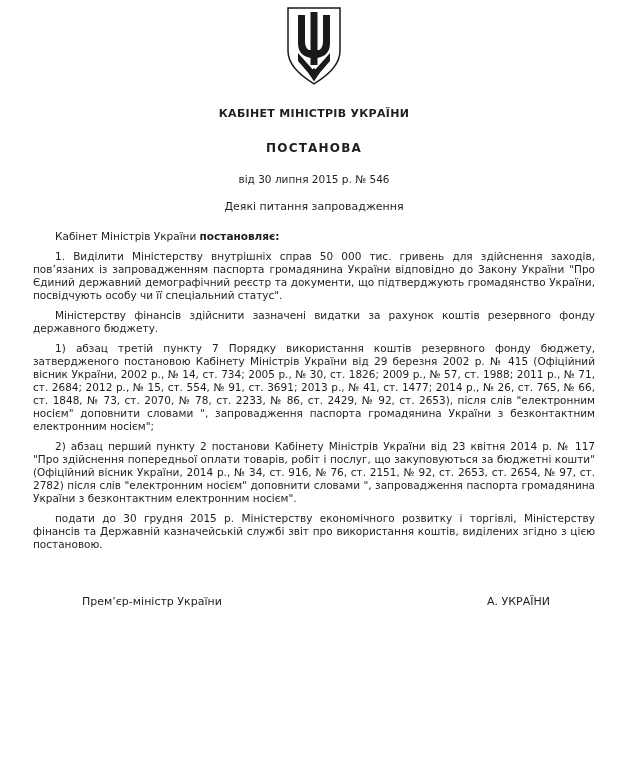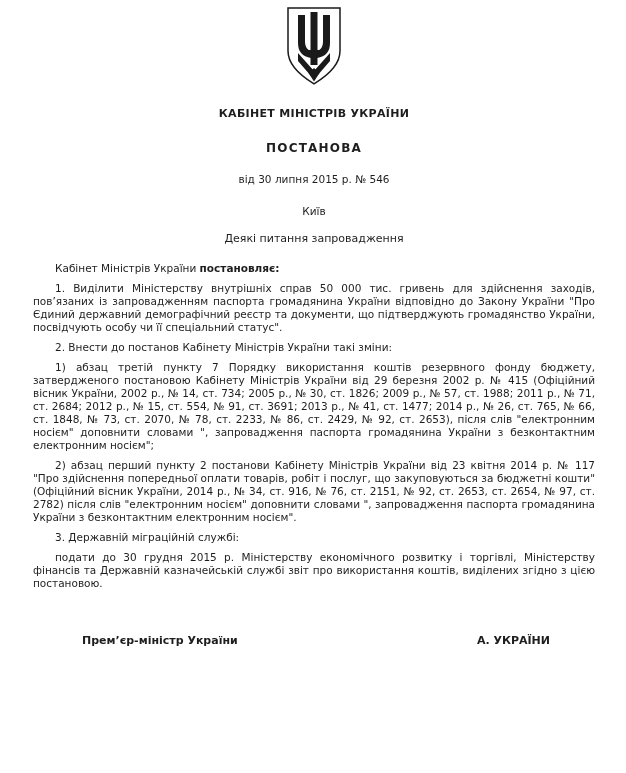--- a/index.html
+++ b/index.html
@@ -9,21 +9,21 @@
     height: 773px;
     background: #ffffff;
     overflow: hidden;
     font-family: "DejaVu Sans", sans-serif;
     color: #1e1e1e;
   }
   .doc { padding: 0 31px 0 33px; }
   .emblem { width: 54px; margin: 7px auto 0; }
   .emblem svg { display: block; }
   .center { text-align: center; }
-  .bold { font-weight: bold; }
+  .bold { font-weight: normal; }
   .org      { margin-top: 22px; font-size: 11px;   line-height: 13px; font-weight: bold; letter-spacing: 0.3px; }
   .doctype  { margin-top: 22px; font-size: 12px;   line-height: 13px; font-weight: bold; letter-spacing: 1.2px; }
   .dateline { margin-top: 18px; font-size: 10.5px; line-height: 13px; }
   .city     { margin-top: 19px; font-size: 10.5px; line-height: 13px; }
   .title    { margin-top: 14px; font-size: 11px;   line-height: 14px; font-weight: normal; }
   .para {
     margin: 7px 0 0;
     font-size: 10.5px;
     line-height: 13px;
     text-align: justify;
@@ -59,33 +59,31 @@
       </g>
     </svg>
   </div>
 
   <div class="org center">КАБІНЕТ МІНІСТРІВ УКРАЇНИ</div>
 
   <div class="doctype center">ПОСТАНОВА</div>
 
   <div class="dateline center">від 30 липня 2015 р. № 546</div>
 
-  <div class="city center">Київ</div>
 
   <div class="title center">
     <div>Деякі питання запровадження</div>
   </div>
 
   <p class="para preamble"><span>Кабінет Міністрів України </span><b>постановляє:</b></p>
 
   <p class="para">1. Виділити Міністерству внутрішніх справ 50 000 тис. гривень для здійснення заходів, пов’язаних із запровадженням паспорта громадянина України відповідно до Закону України "Про Єдиний державний демографічний реєстр та документи, що підтверджують громадянство України, посвідчують особу чи її спеціальний статус".</p>
-  <p class="para">2. Внести до постанов Кабінету Міністрів України такі зміни:</p>
+  <p class="para">Міністерству фінансів здійснити зазначені видатки за рахунок коштів резервного фонду державного бюджету.</p>
   <p class="para">1) абзац третій пункту 7 Порядку використання коштів резервного фонду бюджету, затвердженого постановою Кабінету Міністрів України від 29 березня 2002 р. № 415 (Офіційний вісник України, 2002 р., № 14, ст. 734; 2005 р., № 30, ст. 1826; 2009 р., № 57, ст. 1988; 2011 р., № 71, ст. 2684; 2012 р., № 15, ст. 554, № 91, ст. 3691; 2013 р., № 41, ст. 1477; 2014 р., № 26, ст. 765, № 66, ст. 1848, № 73, ст. 2070, № 78, ст. 2233, № 86, ст. 2429, № 92, ст. 2653), після слів "електронним носієм" доповнити словами ", запровадження паспорта громадянина України з безконтактним електронним носієм";</p>
   <p class="para">2) абзац перший пункту 2 постанови Кабінету Міністрів України від 23 квітня 2014 р. № 117 "Про здійснення попередньої оплати товарів, робіт і послуг, що закуповуються за бюджетні кошти" (Офіційний вісник України, 2014 р., № 34, ст. 916, № 76, ст. 2151, № 92, ст. 2653, ст. 2654, № 97, ст. 2782) після слів "електронним носієм" доповнити словами ", запровадження паспорта громадянина України з безконтактним електронним носієм".</p>
-  <p class="para">3. Державній міграційній службі:</p>
   <p class="para">подати до 30 грудня 2015 р. Міністерству економічного розвитку і торгівлі, Міністерству фінансів та Державній казначейській службі звіт про використання коштів, виділених згідно з цією постановою.</p>
 
   <div class="signature">
     <span class="bold">Прем’єр-міністр України</span>
     <span class="bold">А. УКРАЇНИ</span>
   </div>
 
 </div>
 
 </body></html>

